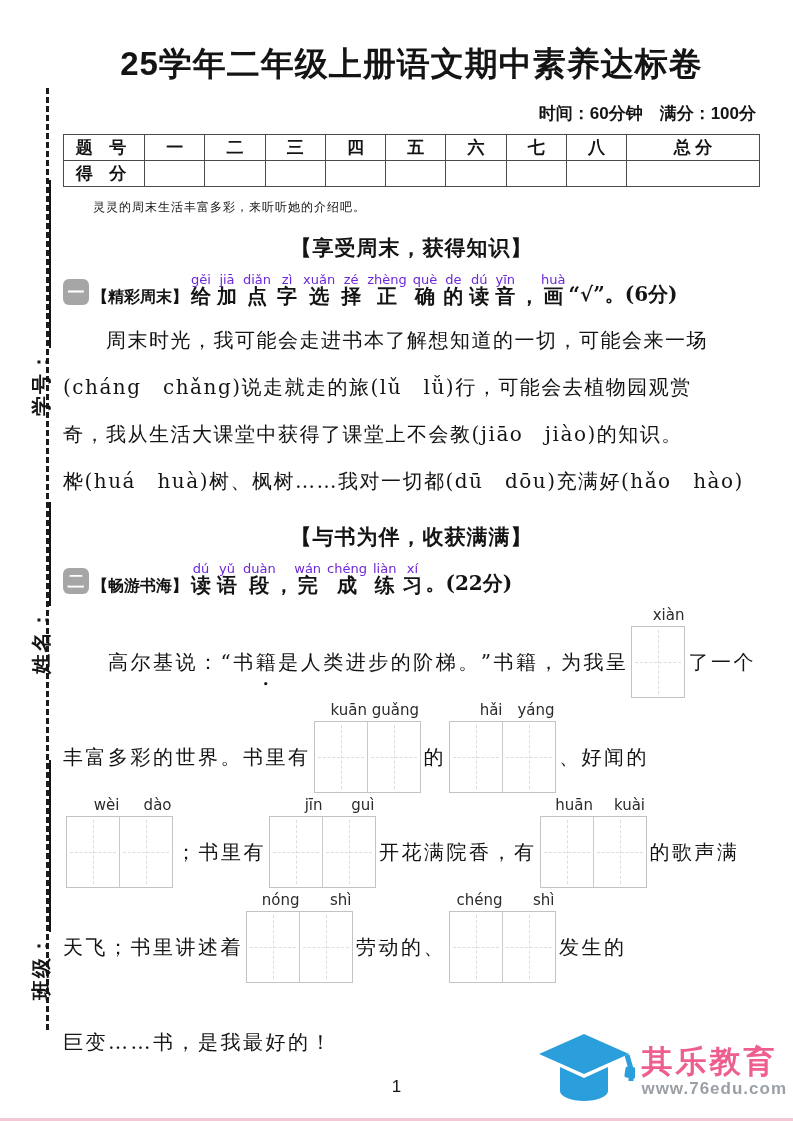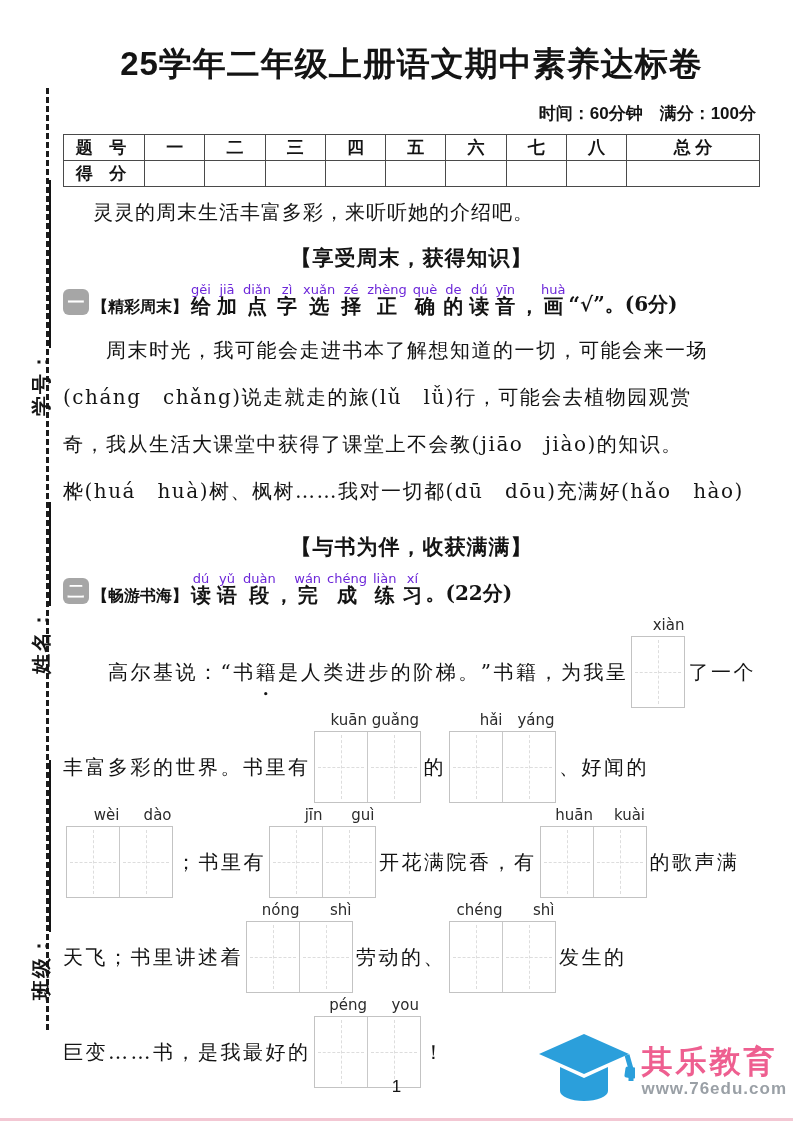--- a/index.html
+++ b/index.html
@@ -17,21 +17,21 @@
   .content{position:absolute;left:63px;top:42px;width:697px;}
   .title{text-align:center;font-family:"Liberation Sans",sans-serif;font-weight:bold;
          font-size:33px;letter-spacing:1px;}
   .meta{text-align:right;font-family:"Liberation Sans",sans-serif;font-weight:bold;
         font-size:17px;margin-top:15px;padding-right:4px;}
   
   table.score{width:100%;border-collapse:collapse;margin-top:9px;border-radius:16px;}
   table.score td{border:1.5px solid #4a4a4a;height:25px;text-align:center;
         font-family:"Liberation Sans",sans-serif;font-weight:bold;font-size:17px;padding:0;}
   td.lab{width:80px;letter-spacing:6px;}
-  .intro{margin:12px 0 0 30px;font-size:20px;letter-spacing:1px;}
+  .intro{margin:12px 0 0 30px;font-size:12px;letter-spacing:1px;}
   .banner{text-align:center;font-family:"Liberation Sans",sans-serif;font-weight:bold;
           font-size:21px;letter-spacing:1px;margin-top:18px;}
   
   .sec-head{display:flex;align-items:flex-end;margin-top:12px;}
   .badge{flex:0 0 auto;width:26px;height:26px;border-radius:6px;background:#a6a6a6;
          color:#fff;display:flex;align-items:center;justify-content:center;
          font:bold 17px "Liberation Sans",sans-serif;margin:0 3px 4px 0;}
   .sec-tag{font-family:"Liberation Sans",sans-serif;font-weight:bold;font-size:16px;
            line-height:1.3;padding-bottom:1px;}
   .rubyline{font-weight:bold;font-size:20px;line-height:1.3;}
@@ -253,30 +253,20 @@
             </span>
             <span class="pbox">
               <span class="pcell"></span>
               <span class="pcell"></span>
             </span>
           </span>
           <span>发生的</span>
         </div>
         <div class="pline">
           <span>巨变……书，是我最好的</span>
-          <span class="pword">
-            <span class="prow">
-              <span class="psyl">péng</span>
-              <span class="psyl">you</span>
-            </span>
-            <span class="pbox">
-              <span class="pcell"></span>
-              <span class="pcell"></span>
-            </span>
-          </span>
           <span>！</span>
         </div>
       </div>
 
   </div>
 
   <div class="pagenum">1</div>
 
   <div class="brand">
     <svg width="96" height="82" viewBox="0 0 96 82">

